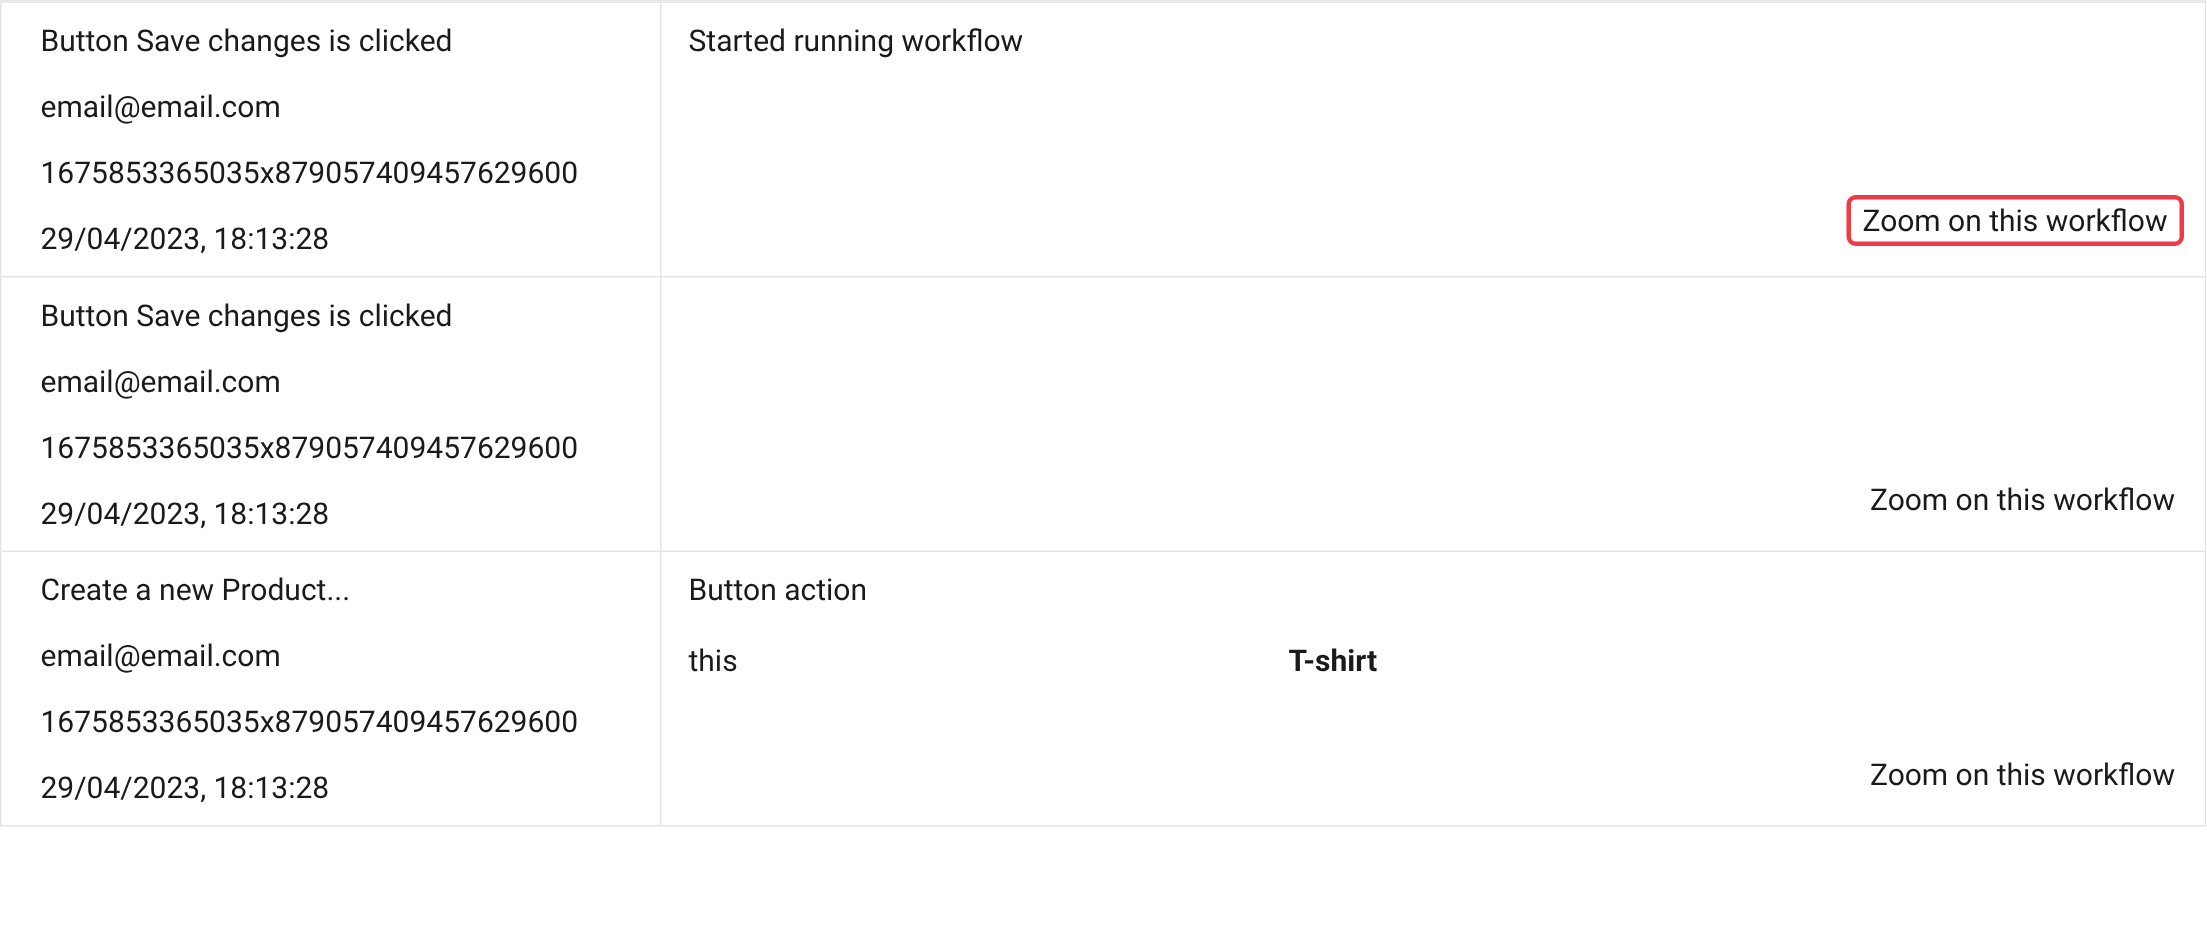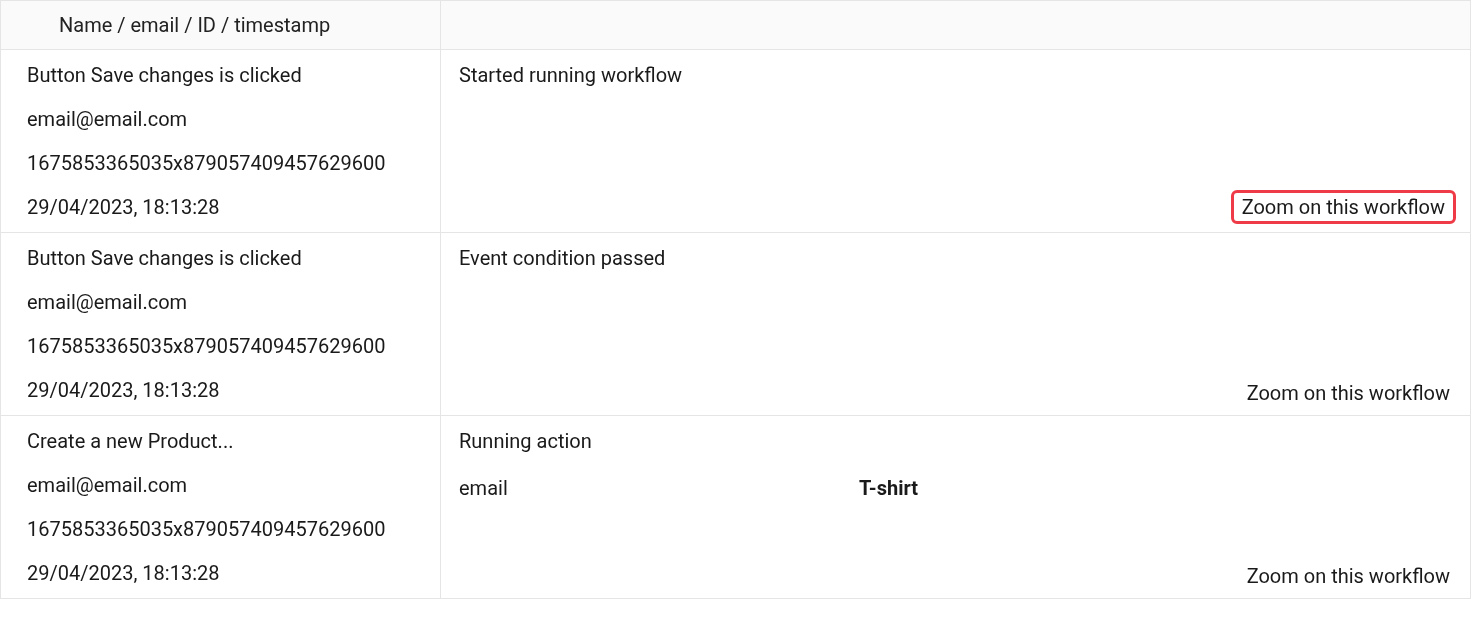--- a/index.html
+++ b/index.html
@@ -56,21 +56,21 @@
   .cell-line {
     white-space: nowrap;
     overflow: hidden;
     text-overflow: ellipsis;
     line-height: 1.3;
   }
   .msg-line { line-height: 1.3; }
   .zoom-link {
     position: absolute;
     right: 14px;
-    bottom: 8px;
+    bottom: 20px;
     font-size: 20px;
     color: #1a1a1a;
     cursor: pointer;
     padding: 2px 6px;
     background: transparent;
     border: none;
     font-family: inherit;
   }
   .zoom-highlight {
     border: 3px solid #ef3a47;
@@ -92,23 +92,20 @@
     flex: 1;
     font-weight: bold;
   }
 </style>
 </head>
 <body>
 
 <div class="log-table">
 
   <div class="row header-row">
-    <div class="col-left">
-      <span>Name / email / ID / timestamp</span>
-    </div>
   </div>
 
   <div class="row">
     <div class="col-left">
       <div class="cell-line">Button Save changes is clicked</div>
       <div class="cell-line">email@email.com</div>
       <div class="cell-line">1675853365035x879057409457629600</div>
       <div class="cell-line">29/04/2023, 18:13:28</div>
     </div>
     <div class="col-right">
@@ -118,37 +115,36 @@
   </div>
 
   <div class="row">
     <div class="col-left">
       <div class="cell-line">Button Save changes is clicked</div>
       <div class="cell-line">email@email.com</div>
       <div class="cell-line">1675853365035x879057409457629600</div>
       <div class="cell-line">29/04/2023, 18:13:28</div>
     </div>
     <div class="col-right">
-      <div class="msg-line">Event condition passed</div>
       <button class="zoom-link">Zoom on this workflow</button>
     </div>
   </div>
 
   <div class="row">
     <div class="col-left">
       <div class="cell-line">Create a new Product...</div>
       <div class="cell-line">email@email.com</div>
       <div class="cell-line">1675853365035x879057409457629600</div>
       <div class="cell-line">29/04/2023, 18:13:28</div>
     </div>
     <div class="col-right">
-      <div class="msg-line">Running action</div>
+      <div class="msg-line">Button action</div>
       <div class="kv-table">
         <div class="kv-row">
-          <div class="kv-key">email</div>
+          <div class="kv-key">this</div>
           <div class="kv-val">T-shirt</div>
         </div>
       </div>
       <button class="zoom-link">Zoom on this workflow</button>
     </div>
   </div>
 
 </div>
 
 </body></html>

